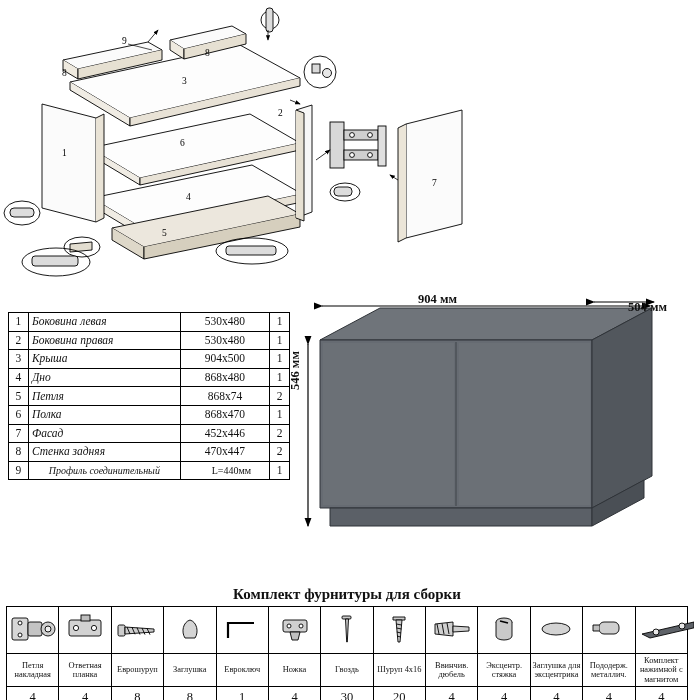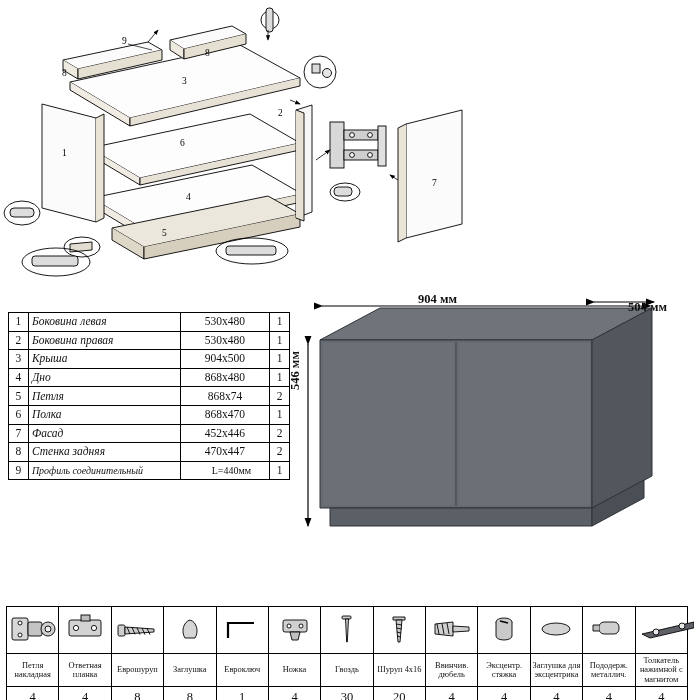--- a/index.html
+++ b/index.html
@@ -10,21 +10,21 @@
   .explode{position:absolute;left:0;top:0;width:694px;height:290px;}
   .explode svg{display:block;}
 
   
   .parts{position:absolute;left:8px;top:312px;width:282px;border-collapse:collapse;font-size:11.5px;}
   .parts td{border:1px solid #000;padding:1px 3px;height:15.6px;line-height:13px;}
   .parts td.num{width:14px;text-align:center;}
   .parts td.nm{width:150px;white-space:nowrap;font-style:italic;}
   .parts td.dim{width:74px;text-align:center;}
   .parts td.qty{width:14px;text-align:center;}
-  .parts tr.small td.nm{font-size:10px;}
+  .parts tr.small td.nm{font-size:10px;text-align:center;}
   .parts tr.small td.dim{font-size:10px;padding-left:16px;}
 
   
   .cab{position:absolute;left:292px;top:286px;width:400px;height:270px;}
 
   .dimlabel{position:absolute;font-weight:bold;font-size:12.5px;font-family:"Liberation Serif",serif;}
   #dim-width{left:418px;top:292px;}
   #dim-depth{left:628px;top:300px;text-align:center;}
   #dim-height{left:288px;top:390px;transform:rotate(-90deg);transform-origin:left top;}
 
@@ -225,20 +225,21 @@
         <line x1="30" y1="28" x2="358" y2="28" marker-start="url(#a2)" marker-end="url(#a2)" transform="translate(0,-8)"></line>
         <line x1="302" y1="16" x2="362" y2="16" marker-start="url(#a2)" marker-end="url(#a2)"></line>
         <line x1="16" y1="58" x2="16" y2="240" marker-start="url(#a2)" marker-end="url(#a2)"></line>
       </g>
     </svg>
   </div>
   <div class="dimlabel" id="dim-width">904 мм</div>
   <div class="dimlabel" id="dim-depth">504 мм</div>
   <div class="dimlabel" id="dim-height">546 мм</div>
 
+  <div class="kit-title">Комплект фурнитуры для сборки</div>
   <table class="kit">
     <tbody>
       <tr class="icons">
         <td>
           <span>
             <svg width="46" height="40" viewBox="0 0 46 40">
                 <g stroke="#000" fill="#d7d7d7" stroke-width="0.9">
               <rect x="2" y="8" width="16" height="22" rx="2"></rect>
                   <circle cx="10" cy="13" r="2" fill="#fff"></circle>
                   <circle cx="10" cy="25" r="2" fill="#fff"></circle>
@@ -383,21 +384,21 @@
         <td>Еврошуруп</td>
         <td>Заглушка</td>
         <td>Евроключ</td>
         <td>Ножка</td>
         <td>Гвоздь</td>
         <td>Шуруп 4х16</td>
         <td>Ввинчив. дюбель</td>
         <td>Эксцентр. стяжка</td>
         <td>Заглушка для эксцентрика</td>
         <td>Пододерж. металлич.</td>
-        <td>Толкатель нажимной с магнитом</td>
+        <td>Комплект нажимной с магнитом</td>
       </tr>
       <tr class="qty">
         <td>4</td>
         <td>4</td>
         <td>8</td>
         <td>8</td>
         <td>1</td>
         <td>4</td>
         <td>30</td>
         <td>20</td>

